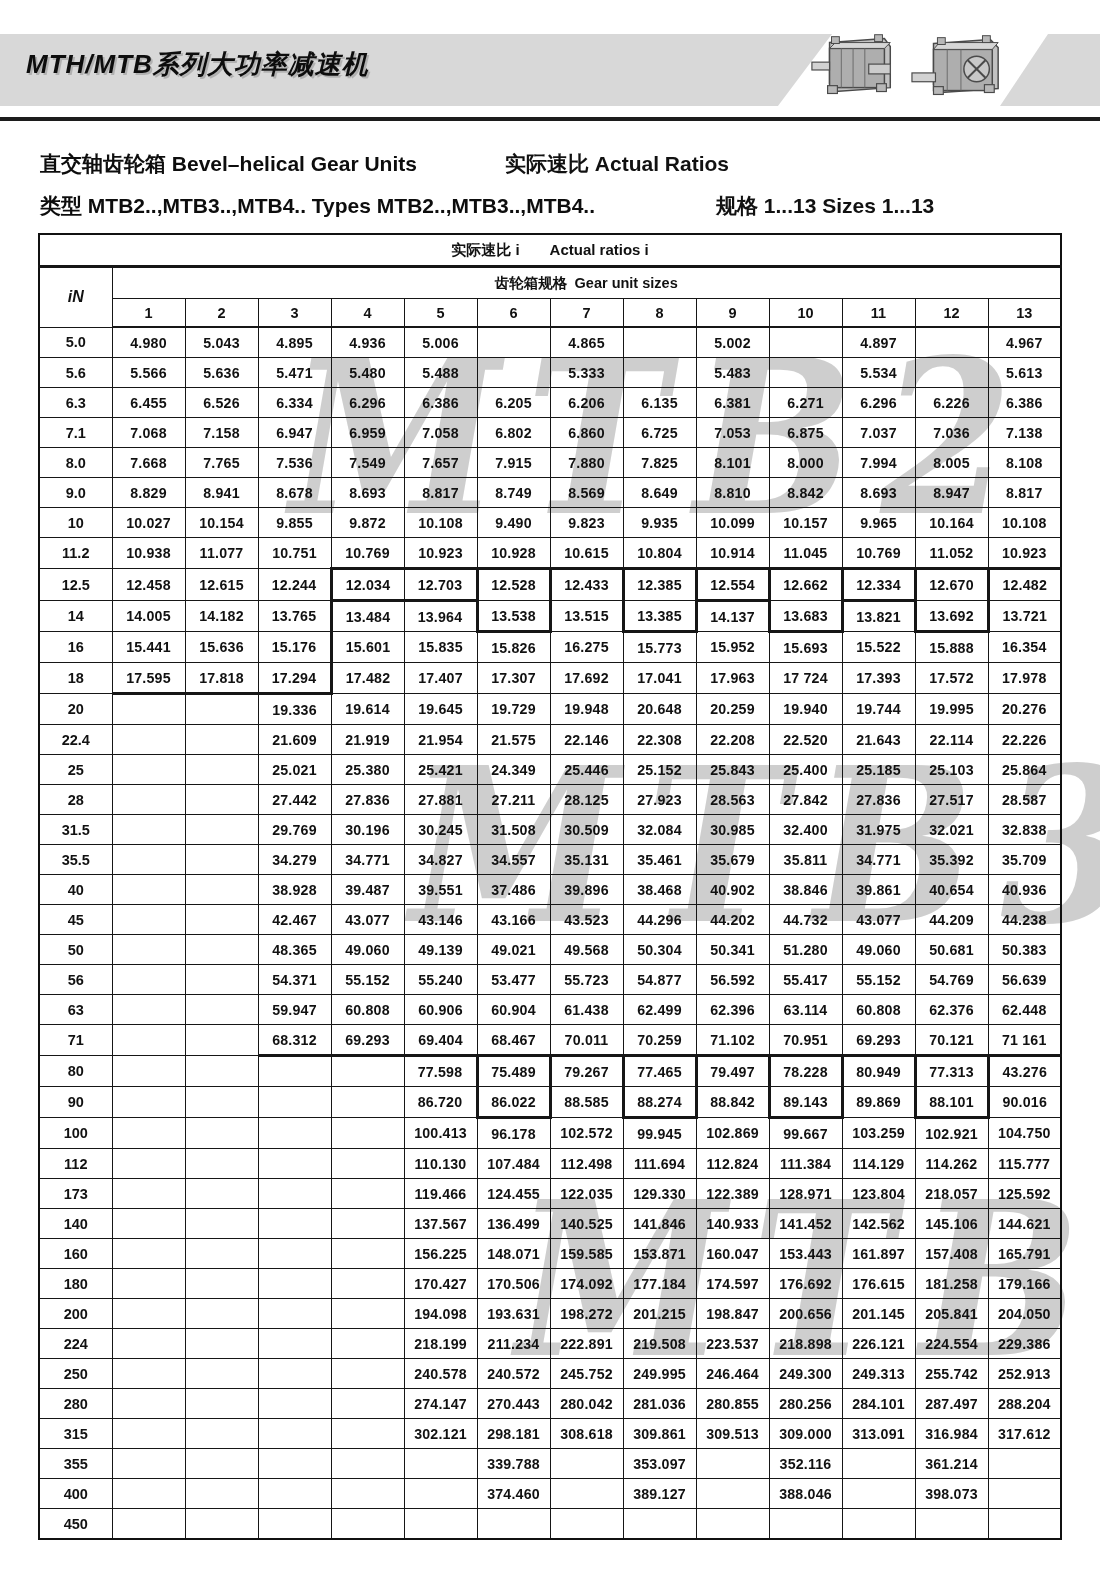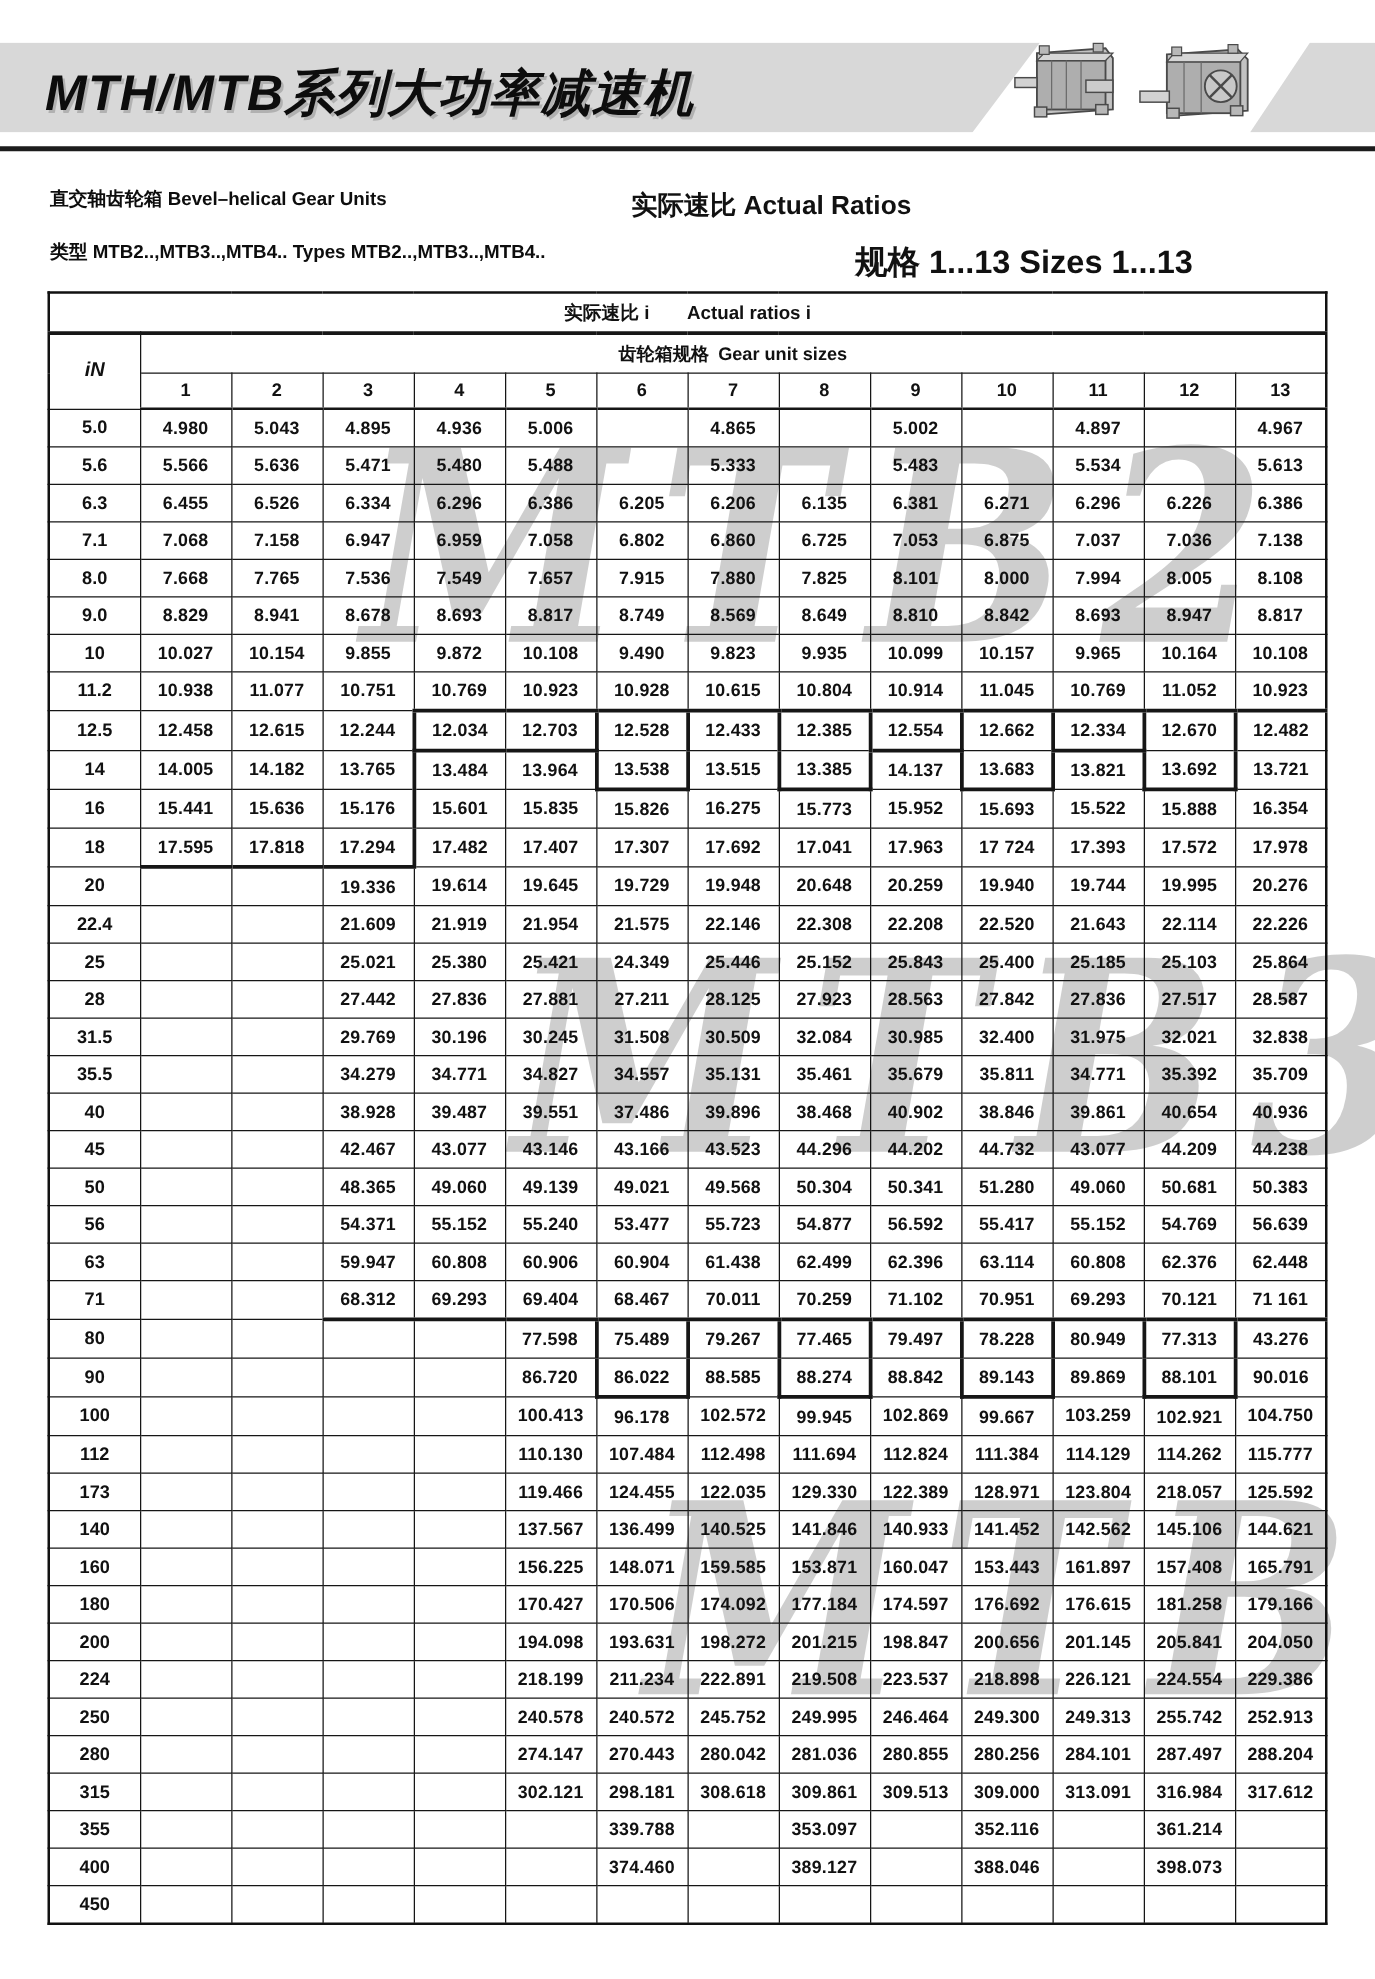--- a/index.html
+++ b/index.html
@@ -5,30 +5,30 @@
   html,body{margin:0;padding:0;}
   body{
     width:1100px;height:1583px;position:relative;background:#ffffff;
     font-family:"Liberation Sans",sans-serif;color:#111;overflow:hidden;
   }
   
   .banner{position:absolute;left:0;top:34px;width:832px;height:72px;background:#d8d8d8;
     clip-path:polygon(0 0,100% 0,93.5% 100%,0 100%);}
   .banner-right{position:absolute;left:1000px;top:34px;width:100px;height:72px;background:#d8d8d8;
     clip-path:polygon(48% 0,100% 0,100% 100%,0 100%);}
-  .banner-title{position:absolute;left:36px;top:47px;font-size:40px;font-weight:bold;font-style:italic;
+  .banner-title{position:absolute;left:26px;top:47px;font-size:26px;font-weight:bold;font-style:italic;
     letter-spacing:1px;color:#0d0d0d;text-shadow:2px 2px 0 rgba(0,0,0,0.18);white-space:nowrap;}
   .gearboxes{position:absolute;left:808px;top:26px;width:200px;height:86px;display:flex;gap:8px;align-items:center;}
   .rule{position:absolute;left:0;top:117px;width:1100px;height:4px;background:#1c1c1c;}
   
-  .subline{position:absolute;left:40px;font-size:15px;font-weight:bold;white-space:nowrap;color:#0d0d0d;}
+  .subline{position:absolute;left:40px;font-size:21px;font-weight:bold;white-space:nowrap;color:#0d0d0d;}
   .sub1{top:150px;}
   .sub2{top:192px;}
   .sub1-right{position:absolute;left:505px;top:150px;font-size:21px;font-weight:bold;white-space:nowrap;}
-  .sub2-right{position:absolute;left:684px;top:192px;font-size:26px;font-weight:bold;white-space:nowrap;}
+  .sub2-right{position:absolute;left:716px;top:192px;font-size:21px;font-weight:bold;white-space:nowrap;}
   
   .table-wrap{position:absolute;left:38px;top:233px;width:1024px;}
   table{width:100%;border-collapse:collapse;table-layout:fixed;position:relative;z-index:1;background:transparent;}
   th,td{border:1.5px solid #161616;padding:0;text-align:center;vertical-align:middle;background:transparent;}
   table{border:2.5px solid #111;}
   .t-title{height:30px;font-size:15px;font-weight:bold;border-bottom-width:3px;}
   .t-in{width:72px;font-size:16px;font-weight:bold;font-style:italic;}
   .t-group{height:30px;font-size:14.5px;font-weight:bold;}
   .t-size{height:27px;font-size:14.5px;font-weight:bold;border-bottom-width:2.5px;}
   tbody th.r-label{height:29px;font-size:14.5px;font-weight:bold;}

